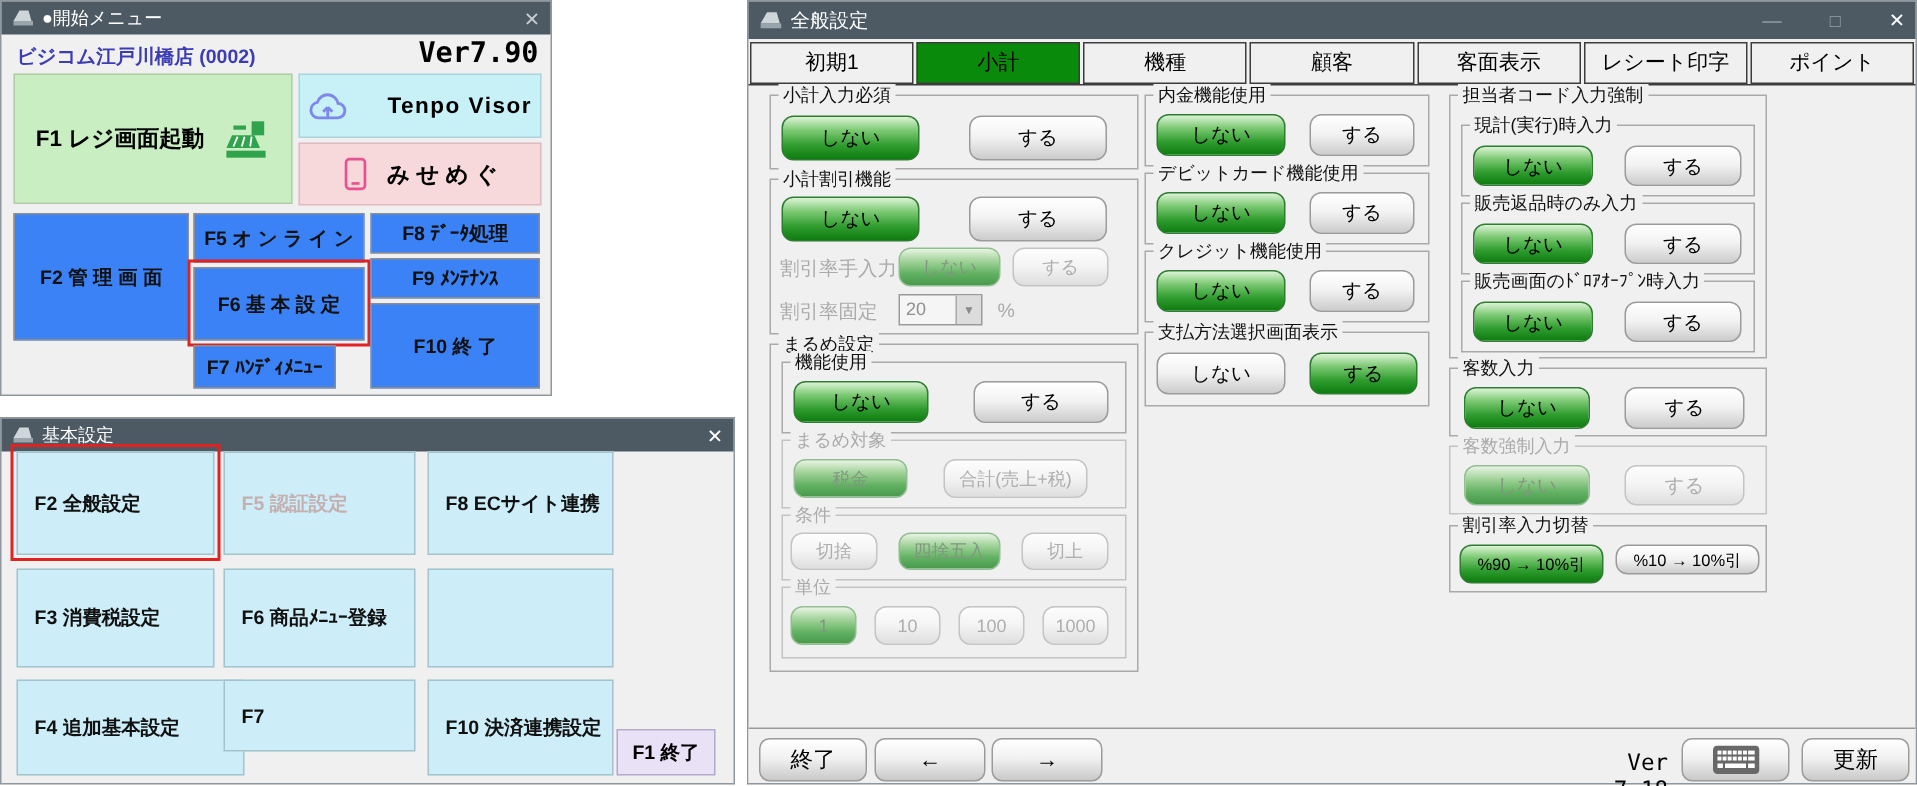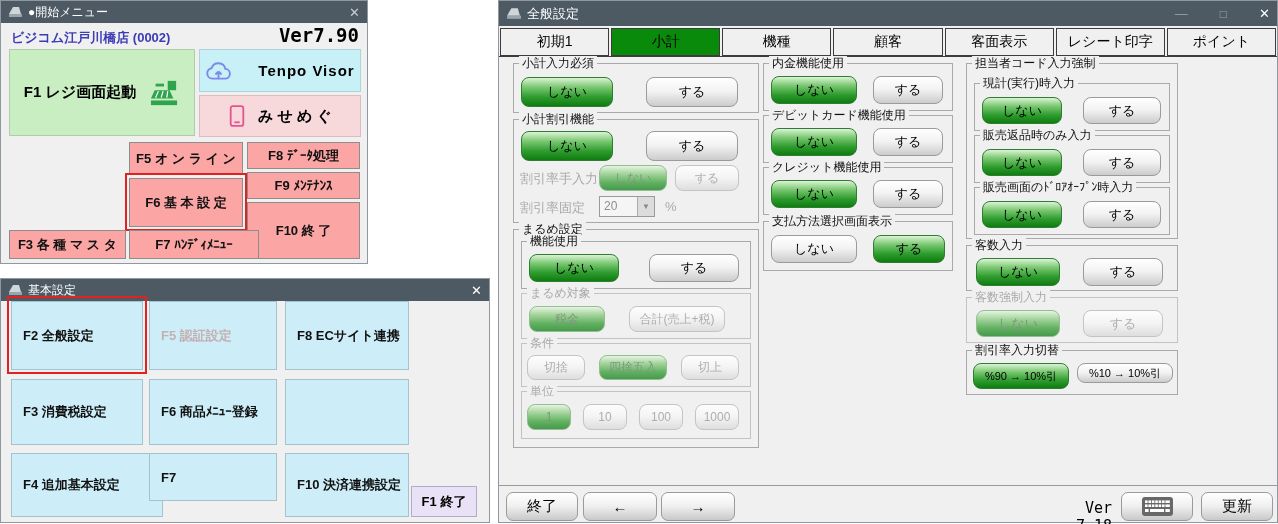--- a/index.html
+++ b/index.html
@@ -22,21 +22,21 @@
   .wbtn.dis{color:#aeaeae;border-color:#c4c4c4;
         background:linear-gradient(to bottom,#fdfdfd 0%,#f4f4f4 48%,#dedede 100%);}
   
   .grp{position:absolute;border:1px solid #a9a9a9;box-sizing:border-box;}
   .grp>.cap{position:absolute;top:-8px;left:5px;background:#f0f0f0;padding:0 3px;font-size:12px;
         line-height:15px;color:#101010;white-space:nowrap;}
   .grp.dim{border-color:#c3c3c3;}
   .grp.dim>.cap{color:#aaaaaa;}
   .dimlbl{position:absolute;font-size:13px;color:#aaaaaa;white-space:nowrap;}
   
-  .w1btn{background:#fca5a5;border:1px solid #8d8d8d;font-size:13px;font-weight:bold;color:#111;}
+  .w1btn{background:#3b82f6;border:1px solid #8d8d8d;font-size:13px;font-weight:bold;color:#111;}
   
   .w2btn{background:#cdeef8;border:1px solid #a5c3cc;font-size:13px;font-weight:bold;color:#111;
         justify-content:flex-start;padding-left:11px;}
   .hl{position:absolute;border:2px solid #e02222;pointer-events:none;box-sizing:border-box;}
   
   .tabrow{position:absolute;left:1px;right:1px;top:27px;height:28px;display:flex;}
   .tab{flex:1;margin-right:2px;border:1px solid #3c3c3c;background:#f0f0f0;display:flex;
        align-items:center;justify-content:center;font-size:14px;color:#000;box-sizing:border-box;}
   .tab:last-child{margin-right:0;}
   .tab.sel{background:#0a8a0a;}
@@ -99,28 +99,28 @@
     <div class="btn" style="left:198px;top:94px;width:162px;height:42px;background:#f7d9dc;border:1px solid #dcbcc0;gap:12px;">
       <span style="display:flex;">
         <svg width="18" height="24" viewBox="0 0 20 26">
           <rect x="3" y="2" width="14" height="22" rx="2.5" fill="none" stroke="#e8538f" stroke-width="2"></rect>
           <line x1="7" y1="20" x2="13" y2="20" stroke="#e8538f" stroke-width="2"></line>
         </svg>
       </span>
       <span style="font-size:15px;font-weight:bold;">み せ め ぐ</span>
     </div>
 
+    <div class="btn w1btn" style="left:8px;top:141px;width:117px;height:85px;">F2 管 理 画 面</div>
     <div class="btn w1btn" style="left:128px;top:141px;width:114px;height:33px;">F5 オ ン ラ イ ン</div>
     <div class="btn w1btn" style="left:128px;top:177px;width:114px;height:49px;">F6 基 本 設 定</div>
     <div class="hl" style="left:124px;top:172px;width:122px;height:58px;"></div>
     <div class="btn w1btn" style="left:246px;top:141px;width:113px;height:27px;">F8 ﾃﾞｰﾀ処理</div>
     <div class="btn w1btn" style="left:246px;top:171px;width:113px;height:27px;">F9 ﾒﾝﾃﾅﾝｽ</div>
     <div class="btn w1btn" style="left:246px;top:201px;width:113px;height:57px;">F10 終 了</div>
-    <div class="btn w1btn" style="left:8px;top:229px;width:117px;height:29px;">F3 各 種 マ ス タ</div>
-    <div class="btn w1btn" style="left:128px;top:229px;width:130px;height:29px;">F7 ﾊﾝﾃﾞｨﾒﾆｭｰ</div>
+    <div class="btn w1btn" style="left:128px;top:229px;width:95px;height:29px;">F7 ﾊﾝﾃﾞｨﾒﾆｭｰ</div>
   </div>
 
   <div class="win" style="left:0;top:278px;width:490px;height:245px;">
     <div class="tbar">
       <span style="display:flex;">
         <svg width="14" height="12" viewBox="0 0 14 12">
             <path d="M1 8 L5 1 h6 l2 7z" fill="#cfd6da"></path>
             <rect x="1" y="8" width="13" height="3" fill="#9aa4ab"></rect>
           </svg>
       </span>

